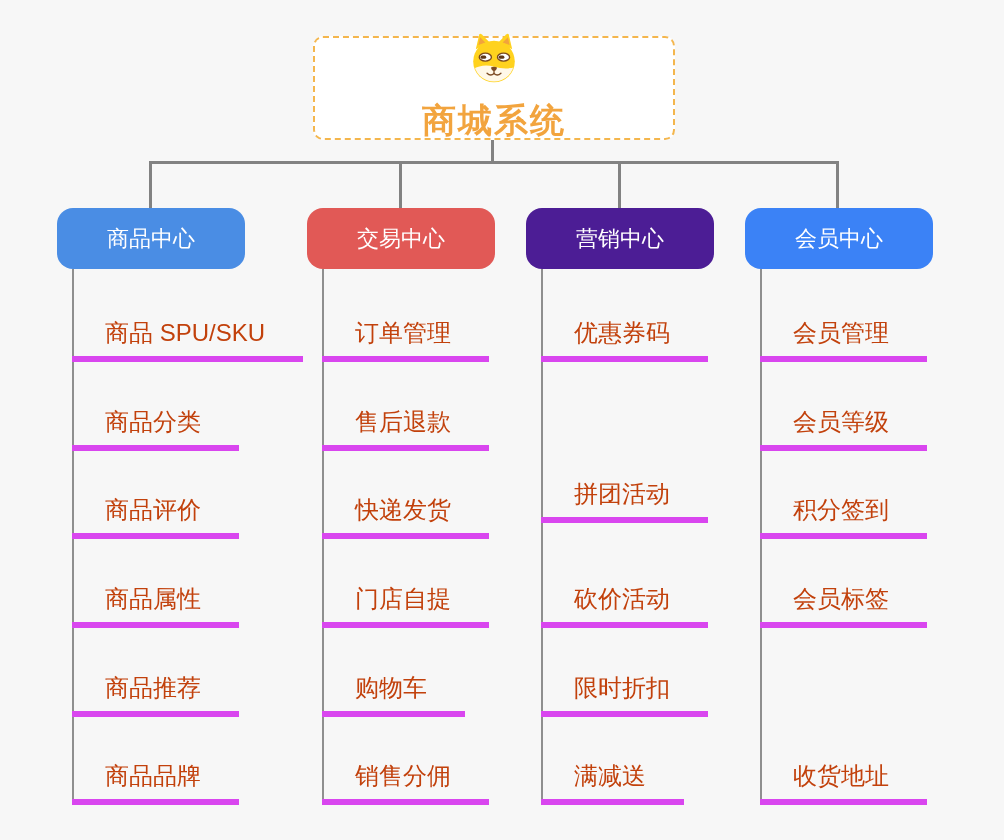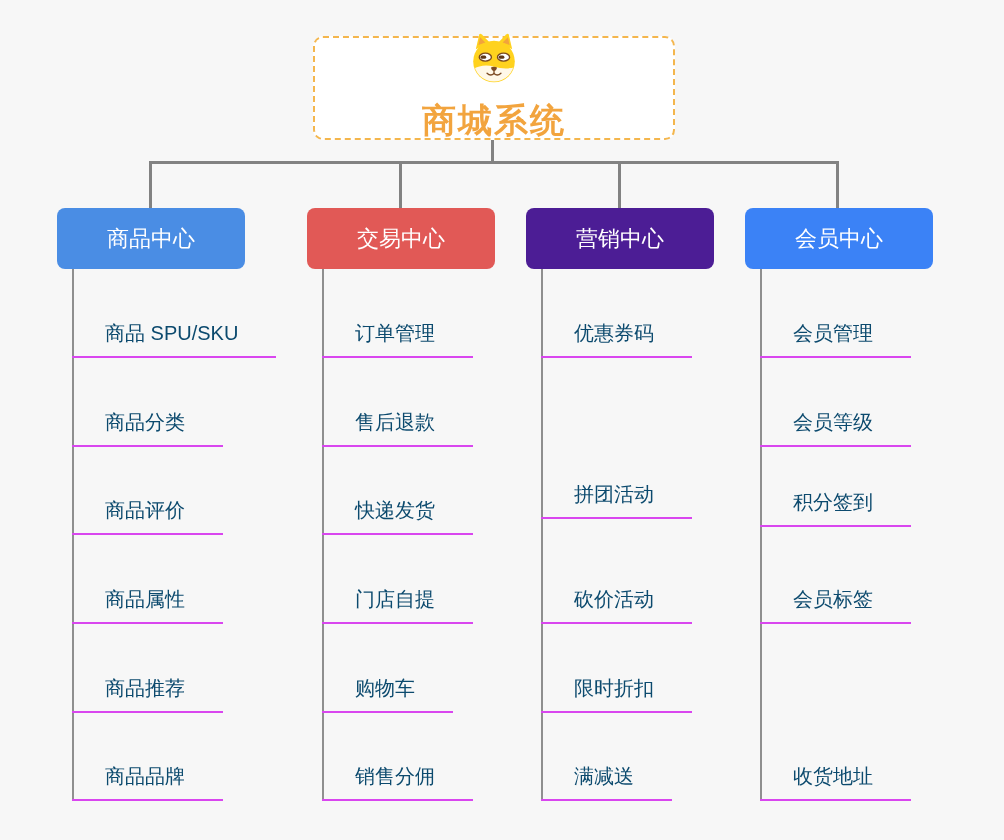--- a/index.html
+++ b/index.html
@@ -16,27 +16,27 @@
   .dog-icon{width:52px;height:52px;flex:0 0 auto;}
 
   
   .vline,.hline{position:absolute;background:#828282;}
   .trunk{position:absolute;width:2px;background:#8f8f8f;}
 
   
   .column{position:absolute;top:208px;width:260px;height:600px;}
   .branch-box{
     position:absolute;left:0;top:0;width:188px;height:61px;line-height:61px;
-    border-radius:8px;text-align:center;color:#ffffff;font-size:22px;font-weight:500;
+    border-radius:16px;text-align:center;color:#ffffff;font-size:22px;font-weight:500;
   }
   .col-trunk{left:15px;top:61px;height:531px;}
   .leaf{
     position:absolute;left:15px;white-space:nowrap;
-    font-size:20px;line-height:28px;color:#0c4a6e;
-    padding:0 38px 9px 33px;border-bottom:2px solid #d946ef;
+    font-size:24px;line-height:28px;color:#c2410c;
+    padding:0 38px 9px 33px;border-bottom:6px solid #d946ef;
   }
 </style>
 </head>
 <body>
 
 <div class="canvas" style="background-color: rgb(247, 247, 247);">
 
   <div class="root-node">
     <svg class="dog-icon" viewBox="0 0 60 60" aria-hidden="true">
 
@@ -102,18 +102,18 @@
     <div class="leaf" style="top:377px">砍价活动</div>
     <div class="leaf" style="top:466px">限时折扣</div>
     <div class="leaf" style="top:554px">满减送</div>
   </div>
 
   <div class="column" style="left:745px;">
     <div class="branch-box" style="background-color: #3b82f6;">会员中心</div>
     <div class="trunk col-trunk"></div>
     <div class="leaf" style="top:200px">会员等级</div>
     <div class="leaf" style="top:111px">会员管理</div>
-    <div class="leaf" style="top:280px">积分签到</div>
+    <div class="leaf" style="top:288px">积分签到</div>
     <div class="leaf" style="top:377px">会员标签</div>
     <div class="leaf" style="top:554px">收货地址</div>
   </div>
 
 </div>
 
 </body></html>

